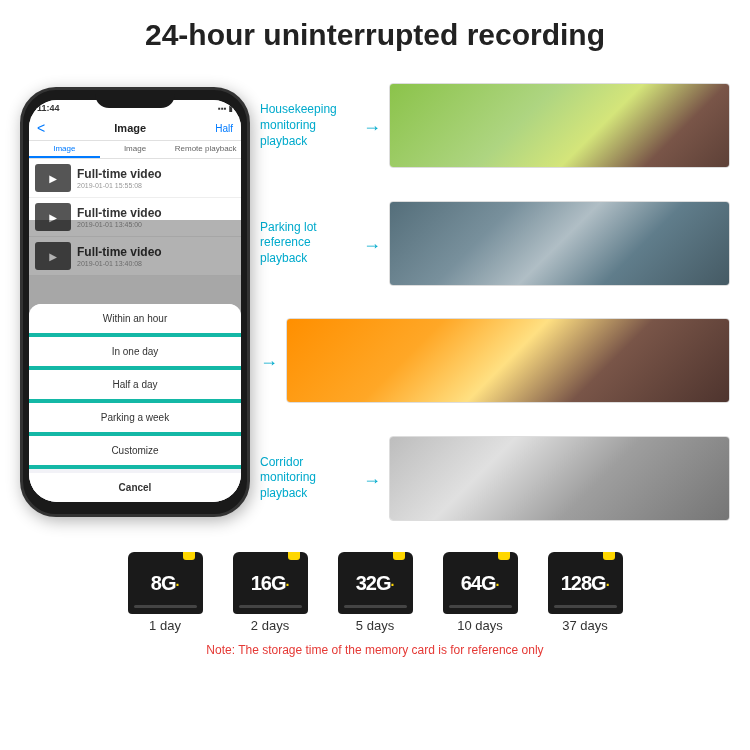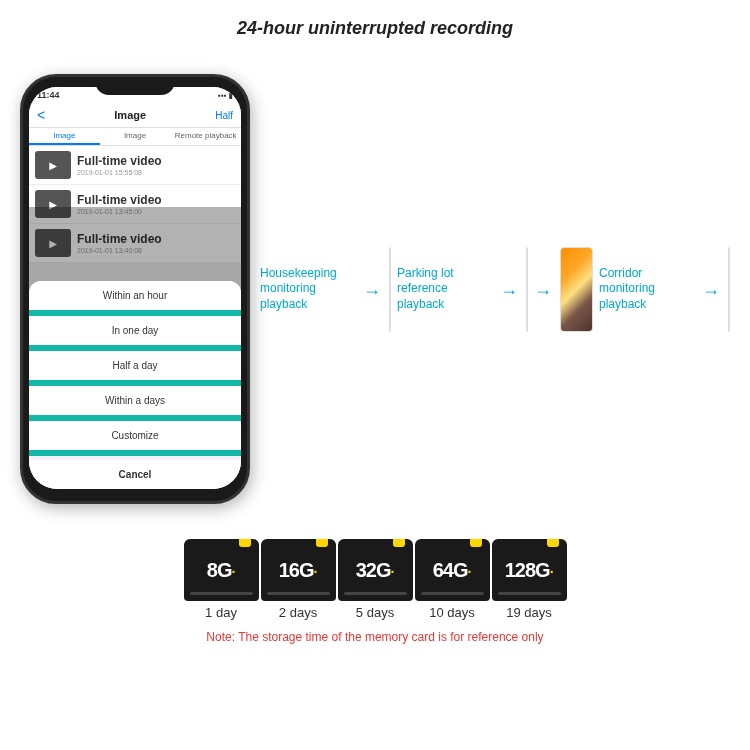--- a/index.html
+++ b/index.html
@@ -10,24 +10,23 @@
       font-family: Arial, sans-serif;
       overflow: hidden;
     }
 
     
     .header {
       text-align: center;
       padding: 18px 20px 10px;
     }
     .header h1 {
-      font-size: 18px;
+      font-size: 30px;
       font-weight: bold;
       color: #222;
-      font-style: italic;
     }
 
     
     .main-content {
       display: flex;
       flex-direction: row;
       padding: 0 20px;
       gap: 10px;
       height: 480px;
     }
@@ -155,39 +154,39 @@
       left: 0;
       right: 0;
       background: #f2f2f7;
       border-radius: 12px 12px 0 0;
     }
     .dropdown-item {
       text-align: center;
       padding: 9px 18px;
       font-size: 10px;
       color: #333;
-      border-bottom: 6px solid #14b8a6;
+      border-bottom: 4px solid #14b8a6;
       background: #fff;
     }
     .dropdown-item:first-child { border-radius: 12px 12px 0 0; }
     .dropdown-cancel {
       text-align: center;
       padding: 9px 0;
       font-size: 10px;
       font-weight: bold;
       color: #333;
       background: #fff;
       margin-top: 4px;
     }
 
     
     .monitoring-section {
       flex: 1;
       display: flex;
-      flex-direction: row;
+      flex-direction: column;
       gap: 6px;
       padding: 8px 0;
     }
     .monitoring-item {
       display: flex;
       align-items: center;
       gap: 8px;
       flex: 1;
     }
     .monitoring-label {
@@ -235,21 +234,21 @@
 
     
     .storage-section {
       display: flex;
       flex-direction: column;
       align-items: center;
       padding: 10px 10px 0;
     }
     .storage-cards {
       display: flex;
-      gap: 2px;
+      gap: 30px;
       justify-content: center;
       align-items: flex-start;
       margin-bottom: 6px;
     }
     .storage-card-item {
       display: flex;
       flex-direction: column;
       align-items: center;
       gap: 4px;
     }
@@ -361,21 +360,21 @@
               <div class="video-date">2019-01-01 13:40:08</div>
             </div>
           </div>
         </div>
 
         <div class="dropdown-overlay">
           <div class="dropdown-sheet">
             <div class="dropdown-item">Within an hour</div>
             <div class="dropdown-item">In one day</div>
             <div class="dropdown-item">Half a day</div>
-            <div class="dropdown-item">Within a days</div>
+            <div class="dropdown-item">Parking a week</div>
             <div class="dropdown-item">Customize</div>
             <div class="dropdown-cancel">Cancel</div>
           </div>
         </div>
       </div>
     </div>
   </div>
 
   <div class="monitoring-section">
     <div class="monitoring-item">
@@ -432,17 +431,17 @@
     <div class="storage-card-item">
       <div class="sd-card">
         <span class="sd-label">64G<span class="sd-dot">·</span></span>
       </div>
       <div class="storage-days">10 days</div>
     </div>
     <div class="storage-card-item">
       <div class="sd-card">
         <span class="sd-label">128G<span class="sd-dot">·</span></span>
       </div>
-      <div class="storage-days">19 days</div>
+      <div class="storage-days">37 days</div>
     </div>
   </div>
   <div class="storage-note">Note: The storage time of the memory card is for reference only</div>
 </div>
 
 </body></html>

